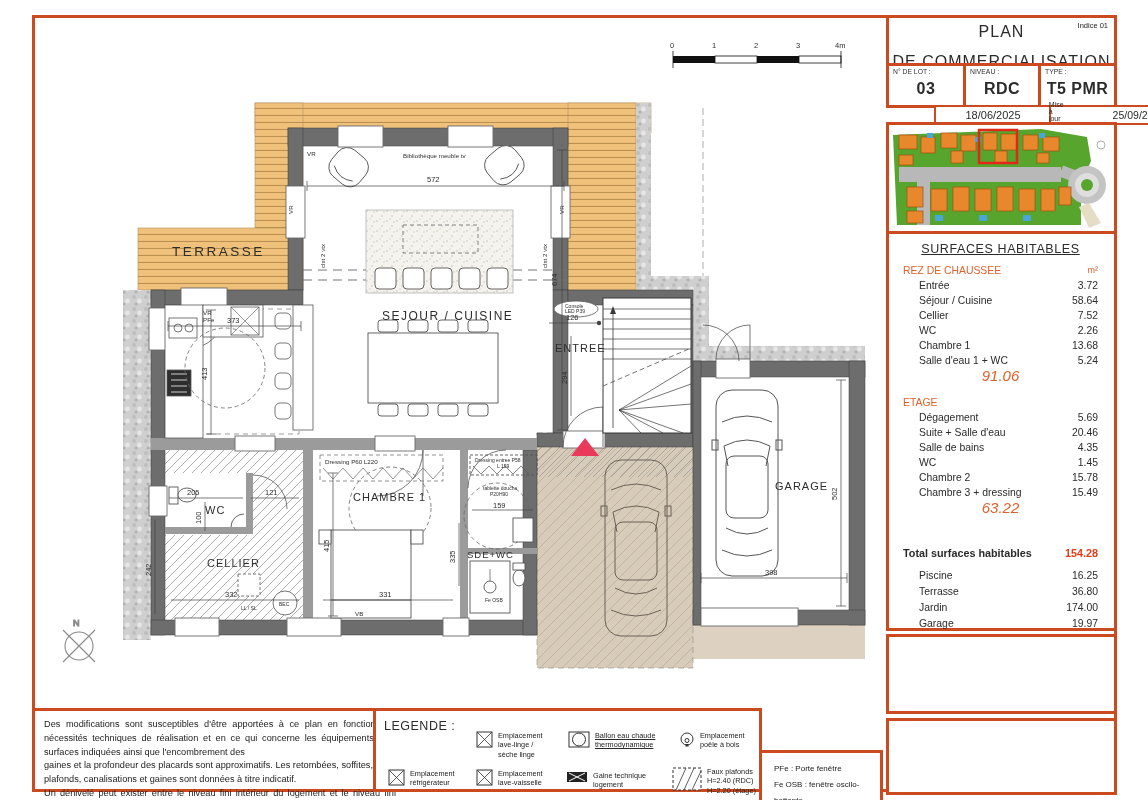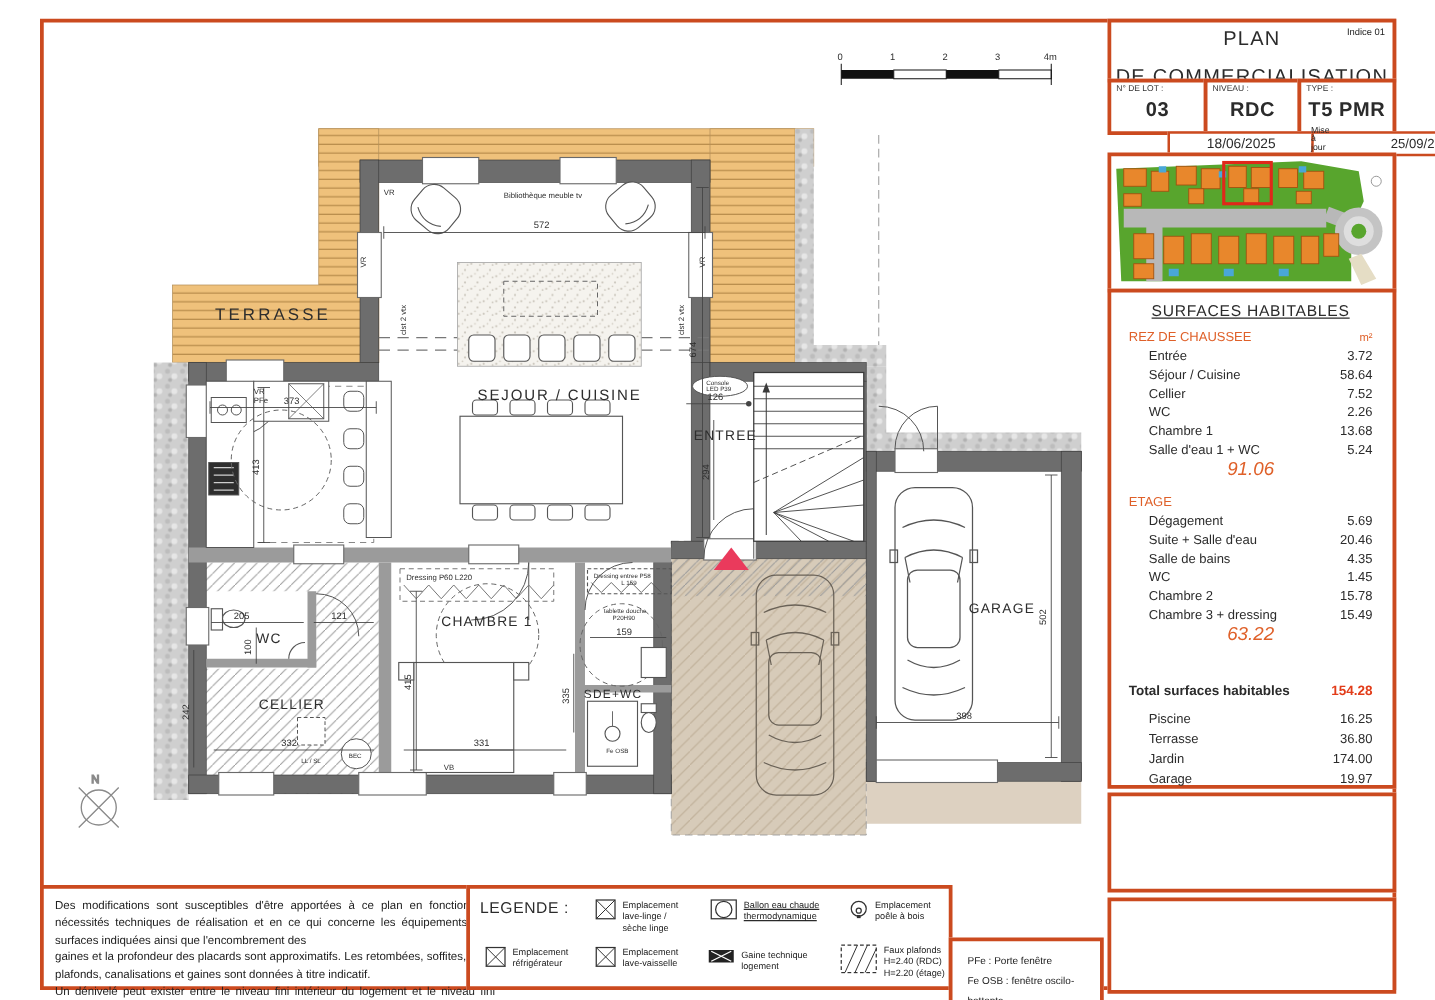--- a/index.html
+++ b/index.html
@@ -41,21 +41,21 @@
   .ssub{text-align:center;color:var(--orange);font-style:italic;font-size:15px;line-height:15px;}
   .sgap{height:12px;} .sgap-big{height:30px;} .sgap-sm{height:6px;}
   .stot{display:flex;justify-content:space-between;font-size:10.8px;font-weight:bold;line-height:17px;}
   .stot .val{color:var(--tot);}
   .sext{display:flex;justify-content:space-between;line-height:16px;font-size:10.4px;}
   .sext .lbl{padding-left:16px;}
   
   .disclaimer{padding:7px 9px;font-size:9.2px;line-height:1.5;text-align:justify;color:#222;}
   .legendbox{position:relative;}
   .legend-title{position:absolute;left:8px;top:8px;font-size:12.5px;letter-spacing:.5px;}
-  .litem{position:absolute;display:flex;align-items:flex-start;}
+  .litem{position:absolute;display:flex;align-items:flex-start;margin-top:12px;}
   .litem .txt{font-size:7.3px;line-height:1.3;white-space:pre-line;margin-left:5px;color:#222;}
   .abbrev{padding:8px 0 0 12px;font-size:8px;line-height:16px;color:#222;}
   
   text{fill:#2d2d2d;}
   .room{font-size:11px;letter-spacing:1px;}
   .room-big{font-size:12px;letter-spacing:1.5px;}
   .terr{font-size:13.5px;letter-spacing:2.5px;fill:#2d2d2d;}
   .dim{font-size:7.5px;}
   .ann{font-size:6.2px;}
   .ann-sm{font-size:5px;}

